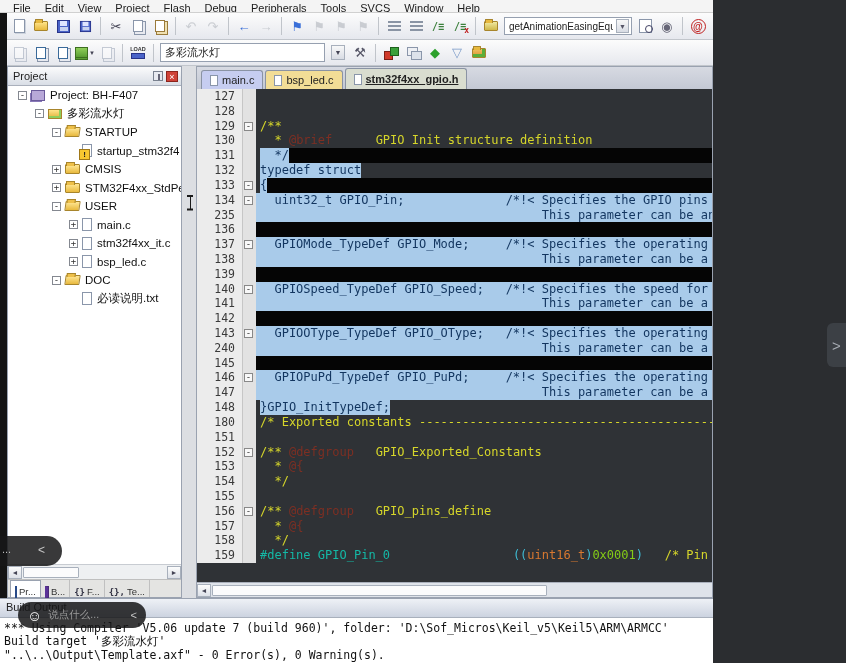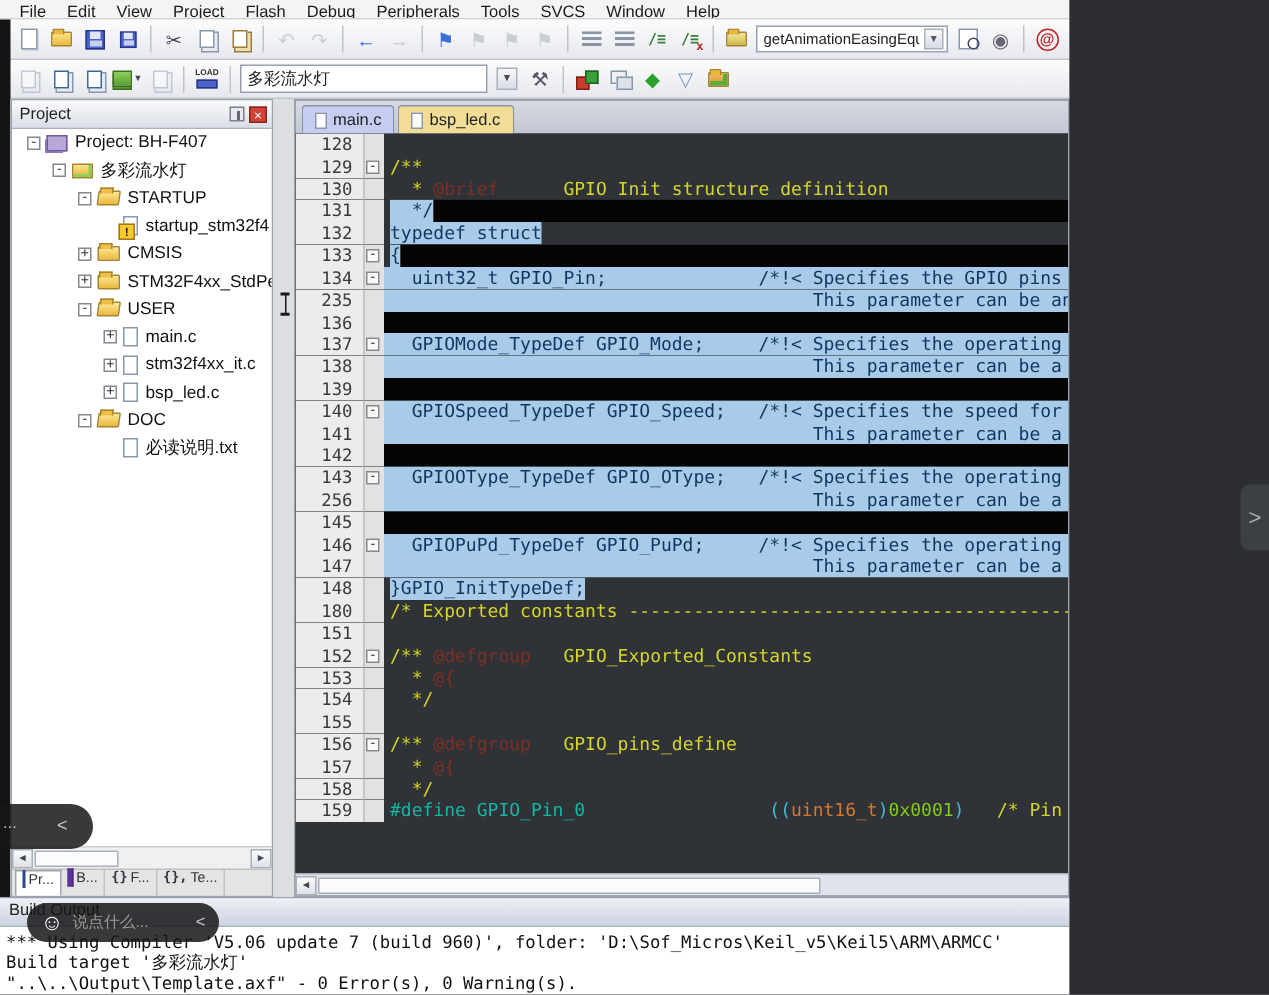--- a/index.html
+++ b/index.html
@@ -59,21 +59,21 @@
   .ti-target{width:14px;height:10px;background:linear-gradient(#ffe48a,#e0b23a);border:1px solid #a8852c;box-shadow:inset -2px -2px 0 #8fce5a}
   .ti-folder,.ti-folder-open{width:15px;height:10px;background:linear-gradient(#ffe795,#e8b93e);border:1px solid #a8852c;border-radius:1px;position:relative}
   .ti-folder:before,.ti-folder-open:before{content:"";position:absolute;left:0;top:-3px;width:7px;height:3px;background:#eec04a;border:1px solid #a8852c;border-bottom:none}
   .ti-folder-open{transform:skewX(-8deg)}
   .ti-file,.ti-file-warn,.ti-file-txt{width:10px;height:13px;background:#fff;border:1px solid #8a96aa}
   .ti-file-warn:after{content:"!";position:absolute;left:-4px;top:4px;width:9px;height:9px;background:#f8c830;border:1px solid #a07818;color:#222;font-size:8px;font-weight:bold;line-height:9px;text-align:center}
   .panel-hscroll{position:absolute;left:0;right:0;bottom:18px;height:15px;background:#eef0f2;border-top:1px solid #c8ccd2;display:flex;align-items:center}
   .sbtn{width:14px;height:13px;background:linear-gradient(#fcfcfc,#dde1e8);border:1px solid #a8b0bc;font-size:7px;color:#445;text-align:center;line-height:12px}
   .sthumb{height:11px;background:#fbfbfc;border:1px solid #a8b0bc;border-radius:1px}
   .panel-tabs{position:absolute;left:0;right:0;bottom:0;height:18px;background:#e4e4e2;border-top:1px solid #bfbfbf;display:flex;align-items:flex-end;padding-left:2px}
-  .ptab{height:17px;display:flex;align-items:flex-start;font-size:9.5px;color:#333;padding:0 4px;border-right:1px solid #c0c0c0}
+  .ptab{height:17px;display:flex;align-items:flex-end;font-size:9.5px;color:#333;padding:0 4px;border-right:1px solid #c0c0c0}
   .ptab.active{background:#fff;border:1px solid #9aa2b0;border-bottom:none}
   .ptab .pticon{margin-right:2px;font-size:9px}
   .pt-grid{width:10px;height:9px;background:linear-gradient(#6a9ad8,#3a6ab8);border:1px solid #284a88}
   .pt-book{width:9px;height:10px;background:#7a4ab8;border:1px solid #4a2a78;border-left:3px solid #5a3298}
   .pt-braces{color:#334;font-weight:bold;font-family:"DejaVu Sans Mono",monospace}
   
   .splitter{position:absolute;left:182px;top:66px;width:14px;height:532px;background:#dcdee2}
   
   .editor{position:absolute;left:196px;top:66px;width:517px;height:532px;background:#2f3236;border:1px solid #9aa2b0}
   .tabbar{position:absolute;left:0;top:0;right:0;height:22px;background:linear-gradient(#d7dae2,#c3c8d4);display:flex;align-items:flex-end;padding-left:4px}
@@ -365,23 +365,32 @@
     <div class="editor">
       <div class="tabbar" id="etabs">
           <div class="etab t-main">
             <span class="doc-ico"></span>
             <span>main.c</span>
           </div>
           <div class="etab t-mod">
             <span class="doc-ico"></span>
             <span>bsp_led.c</span>
           </div>
+          <div class="etab t-active">
+            <span class="doc-ico"></span>
+            <span>stm32f4xx_gpio.h</span>
+          </div>
         </div>
       <div class="code" id="code">
           <div class="line">
+            <span class="g">127</span>
+            <span class="f"></span>
+            <div class="c"></div>
+          </div>
+          <div class="line">
             <span class="g">128</span>
             <span class="f"></span>
             <div class="c"></div>
           </div>
           <div class="line">
             <span class="g">129</span>
             <span class="f">
               <span class="fbox">-</span>
             </span>
             <div class="c"><span class="tk-cmt">/**</span></div>
@@ -460,21 +469,21 @@
             <div class="c lc-black"></div>
           </div>
           <div class="line">
             <span class="g">143</span>
             <span class="f">
               <span class="fbox">-</span>
             </span>
             <div class="c lc-fullsel"><span class="tk-sel">  GPIOOType_TypeDef GPIO_OType;   /*!&lt; Specifies the operating output type for</span></div>
           </div>
           <div class="line">
-            <span class="g">256</span>
+            <span class="g">240</span>
             <span class="f"></span>
             <div class="c lc-fullsel"><span class="tk-sel">                                       This parameter can be a value of @ref G</span></div>
           </div>
           <div class="line">
             <span class="g">145</span>
             <span class="f"></span>
             <div class="c lc-black"></div>
           </div>
           <div class="line">
             <span class="g">146</span>

